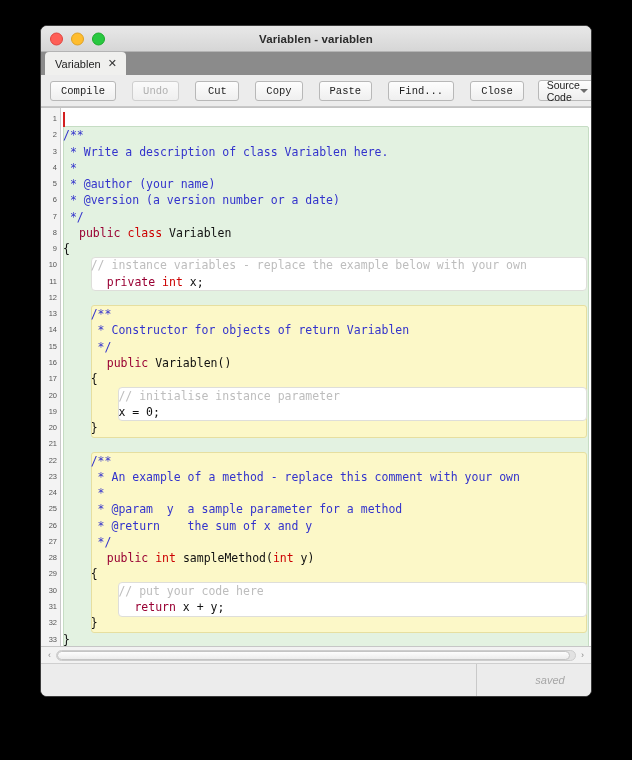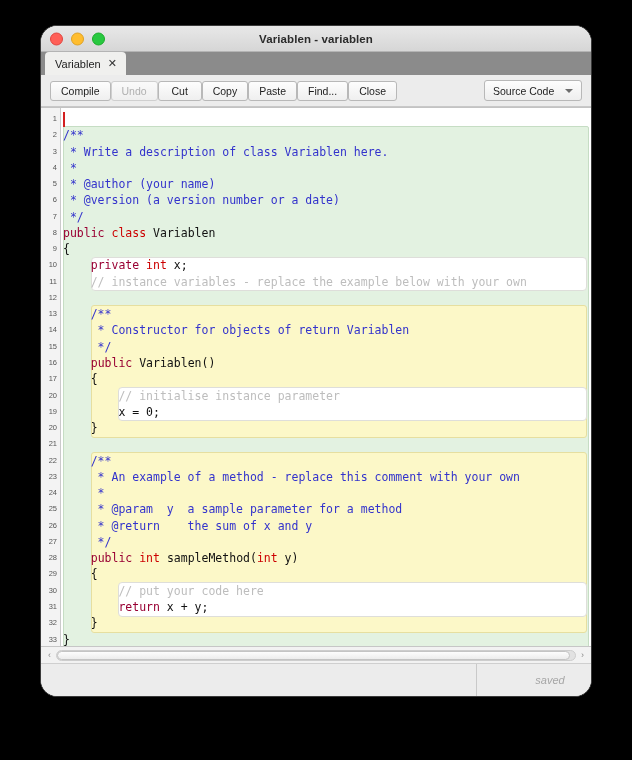--- a/index.html
+++ b/index.html
@@ -16,21 +16,21 @@
   }
 
   
   #window {
     position: absolute;
     left: 40px;
     top: 25px;
     width: 552px;
     height: 672px;
     background: #ececec;
-    border-radius: 17px;
+    border-radius: 7px;
     box-shadow: 0 6px 22px rgba(0,0,0,0.65);
     overflow: hidden;
     display: flex;
     flex-direction: column;
     border: 1px solid #3a3a3a;
     box-sizing: border-box;
   }
 
   
   #titlebar {
@@ -219,21 +219,21 @@
     position: relative;
     z-index: 2;
   }
   .cl {
     height: 16.28px;
     line-height: 16.28px;
     white-space: pre;
     padding-left: 2px;
   }
   .kw   { color: #cc0000; }
-  .kw2  { color: #990033; }
+  .kw2  { color: #990033; padding-left: 16px; }
   .cmt  { color: #bdbdbd; }
   .doc  { color: #3333cc; }
   .txt  { color: #111111; }
   .num  { color: #111111; }
   #caret {
     position: absolute;
     left: 2px;
     top: 3px;
     width: 1.5px;
     height: 15px;
@@ -322,21 +322,21 @@
   </div>
 
   <div id="tabbar">
     <div class="tab">
       <span>Variablen</span>
       <span class="tab-close">✕</span>
     </div>
   </div>
 
   <div id="toolbar">
-    <div id="tb-buttons" style="display:flex;gap:0;align-items:center;">
+    <div id="tb-buttons" style="display:flex;gap:16px;align-items:center;font-family:Liberation Mono, monospace;">
         <div class="tb-btn">Compile</div>
         <div class="tb-btn disabled">Undo</div>
         <div class="tb-btn">Cut</div>
         <div class="tb-btn">Copy</div>
         <div class="tb-btn">Paste</div>
         <div class="tb-btn">Find...</div>
         <div class="tb-btn">Close</div>
       </div>
     <div class="tb-spacer"></div>
     <div id="view-select">
@@ -394,22 +394,22 @@
         <div id="lines">
             <div class="cl">&nbsp;</div>
             <div class="cl"><span class="doc">/**</span></div>
             <div class="cl"><span class="doc"> * Write a description of class Variablen here.</span></div>
             <div class="cl"><span class="doc"> *</span></div>
             <div class="cl"><span class="doc"> * @author (your name)</span></div>
             <div class="cl"><span class="doc"> * @version (a version number or a date)</span></div>
             <div class="cl"><span class="doc"> */</span></div>
             <div class="cl"><span class="kw2">public</span><span class="txt"> </span><span class="kw">class</span><span class="txt"> Variablen</span></div>
             <div class="cl"><span class="txt">{</span></div>
+            <div class="cl"><span class="cmt">    // instance variables - replace the example below with your own</span></div>
             <div class="cl"><span class="txt">    </span><span class="kw2">private</span><span class="txt"> </span><span class="kw">int</span><span class="txt"> x;</span></div>
-            <div class="cl"><span class="cmt">    // instance variables - replace the example below with your own</span></div>
             <div class="cl">&nbsp;</div>
             <div class="cl"><span class="doc">    /**</span></div>
             <div class="cl"><span class="doc">     * Constructor for objects of return Variablen</span></div>
             <div class="cl"><span class="doc">     */</span></div>
             <div class="cl"><span class="txt">    </span><span class="kw2">public</span><span class="txt"> Variablen()</span></div>
             <div class="cl"><span class="txt">    {</span></div>
             <div class="cl"><span class="cmt">        // initialise instance parameter</span></div>
             <div class="cl"><span class="txt">        x = </span><span class="num">0</span><span class="txt">;</span></div>
             <div class="cl"><span class="txt">    }</span></div>
             <div class="cl">&nbsp;</div>

